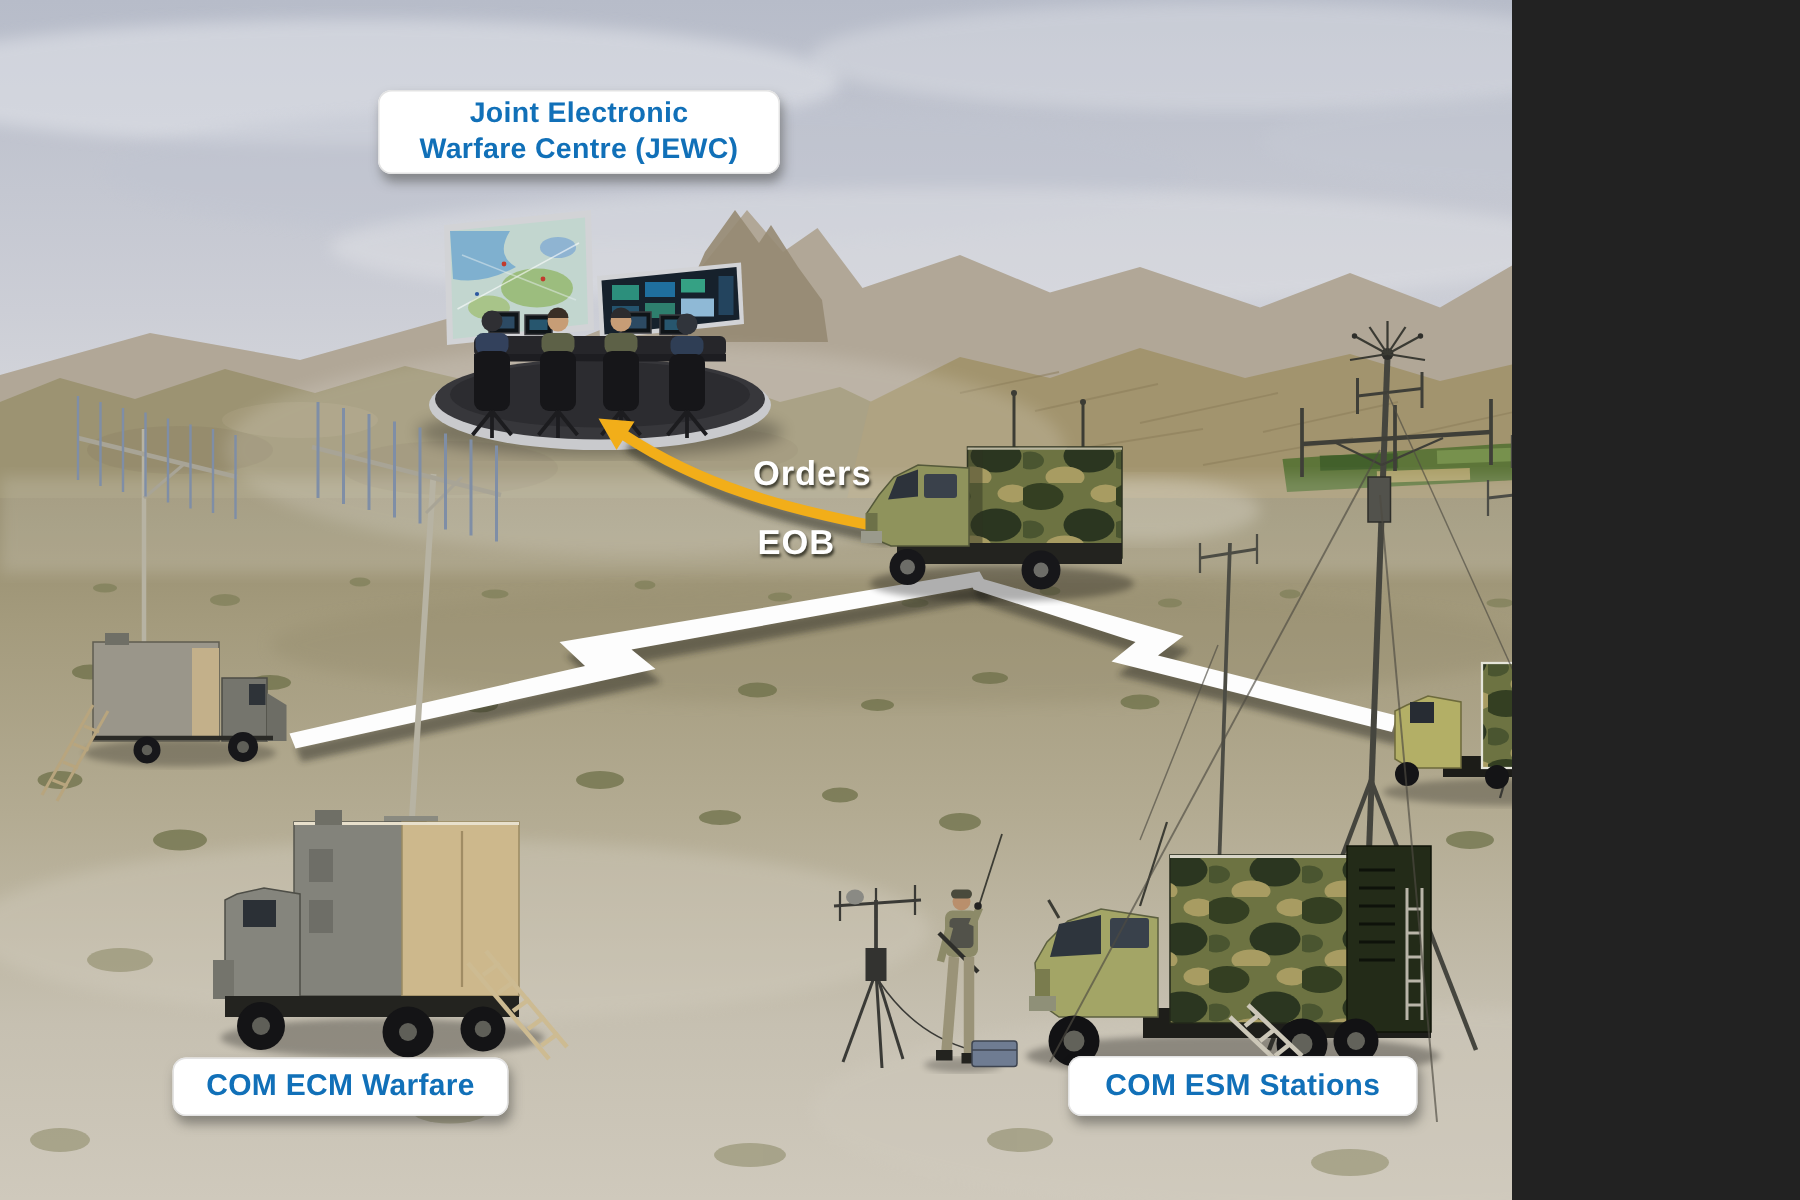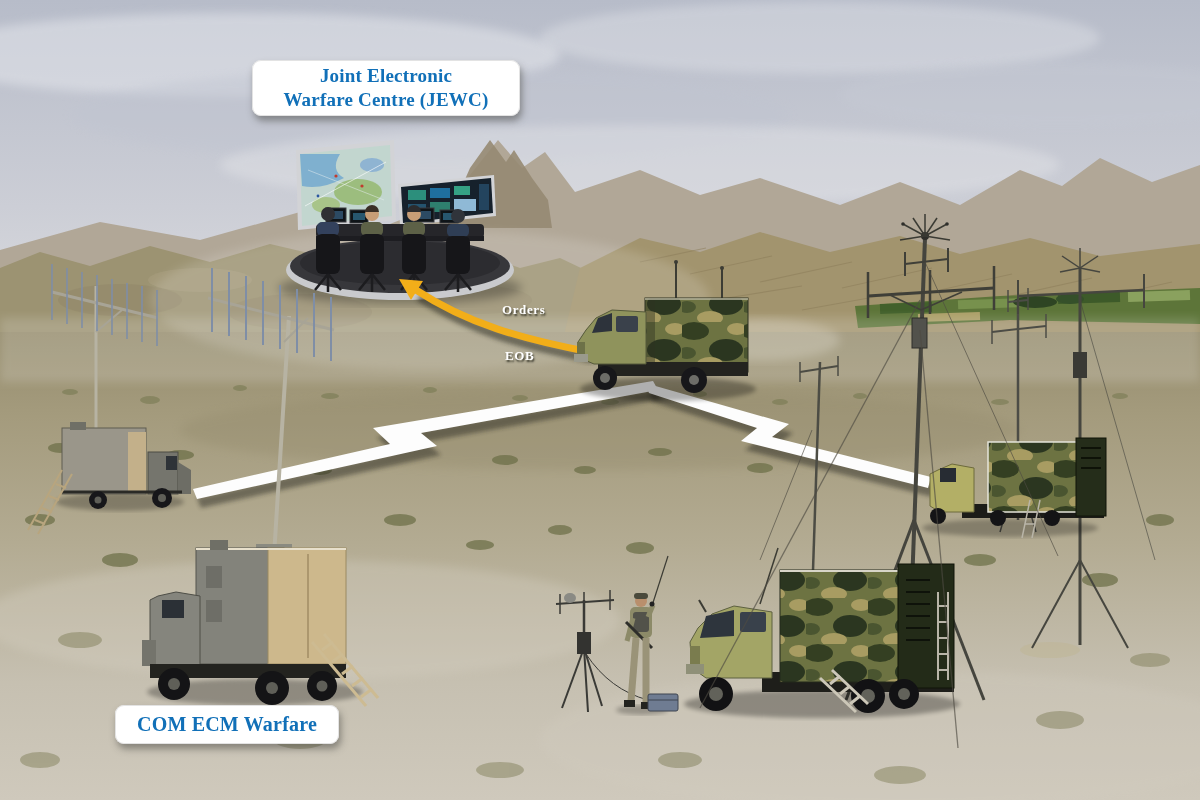--- a/index.html
+++ b/index.html
@@ -4,43 +4,43 @@
 <style>
   :root{
     --label-text:#1170b8;
     --label-bg:#ffffff;
     --arrow-yellow:#f2ae19;
     --bolt-white:#fdfdfd;
     --flow-text:#ffffff;
   }
   html,body{margin:0;padding:0;background:#222;}
   .scene{
-    position:relative;width:1200px;height:800px;overflow:hidden;
-    font-family:Liberation Serif, serif;
+    position:relative;width:1008px;height:800px;overflow:hidden;
+    font-family:Liberation Sans, sans-serif;
   }
   .scene svg{position:absolute;left:0;top:0;}
   .callout{
     position:absolute;
     background:var(--label-bg);
     color:var(--label-text);
     font-weight:bold;
     text-align:center;
     border-radius:9px;
     box-shadow:2px 5px 7px rgba(70,70,65,.5), 0 0 0 1px rgba(220,220,220,.8) inset;
     white-space:pre-line;
     display:flex;align-items:center;justify-content:center;
     line-height:1.24;
     letter-spacing:.2px;
   }
   .callout.jewc{left:252px;top:60px;width:268px;height:56px;font-size:19px;}
   .callout.ewoc{left:538px;top:226px;width:270px;height:50px;font-size:19px;}
   .callout.ecm{left:115px;top:705px;width:224px;height:39px;font-size:20px;}
   .callout.esm{left:712px;top:704px;width:233px;height:40px;font-size:20px;}
   .flow-label{
-    position:absolute;color:var(--flow-text);font-weight:bold;font-size:13px;
+    position:absolute;color:var(--flow-text);font-weight:bold;font-size:23px;
     letter-spacing:.6px;text-shadow:1px 2px 2px rgba(35,35,25,.85);
   }
   .flow-label.orders{left:502px;top:302px;}
   .flow-label.eob{left:505px;top:338px;margin-top:10px;}
   .arrow-stroke{stroke:var(--arrow-yellow);}
   .arrow-fill{fill:var(--arrow-yellow);}
   .bolt{fill:var(--bolt-white);}
 </style>
 </head>
 <body>
@@ -555,13 +555,14 @@
     <rect x="648" y="694" width="30" height="17" rx="2" fill="#6f7c92" stroke="#3e4450"></rect>
     <line x1="648" y1="700" x2="678" y2="700" stroke="#3e4450" stroke-width="1"></line>
   </g>
 </svg>
 
 <div class="callout jewc">Joint Electronic
 Warfare Centre (JEWC)</div>
 <div class="flow-label orders">Orders</div>
 <div class="flow-label eob">EOB</div>
 <div class="callout ecm">COM ECM Warfare</div>
+<div class="callout esm">COM ESM Stations</div>
 </div>
 
 </body></html>

